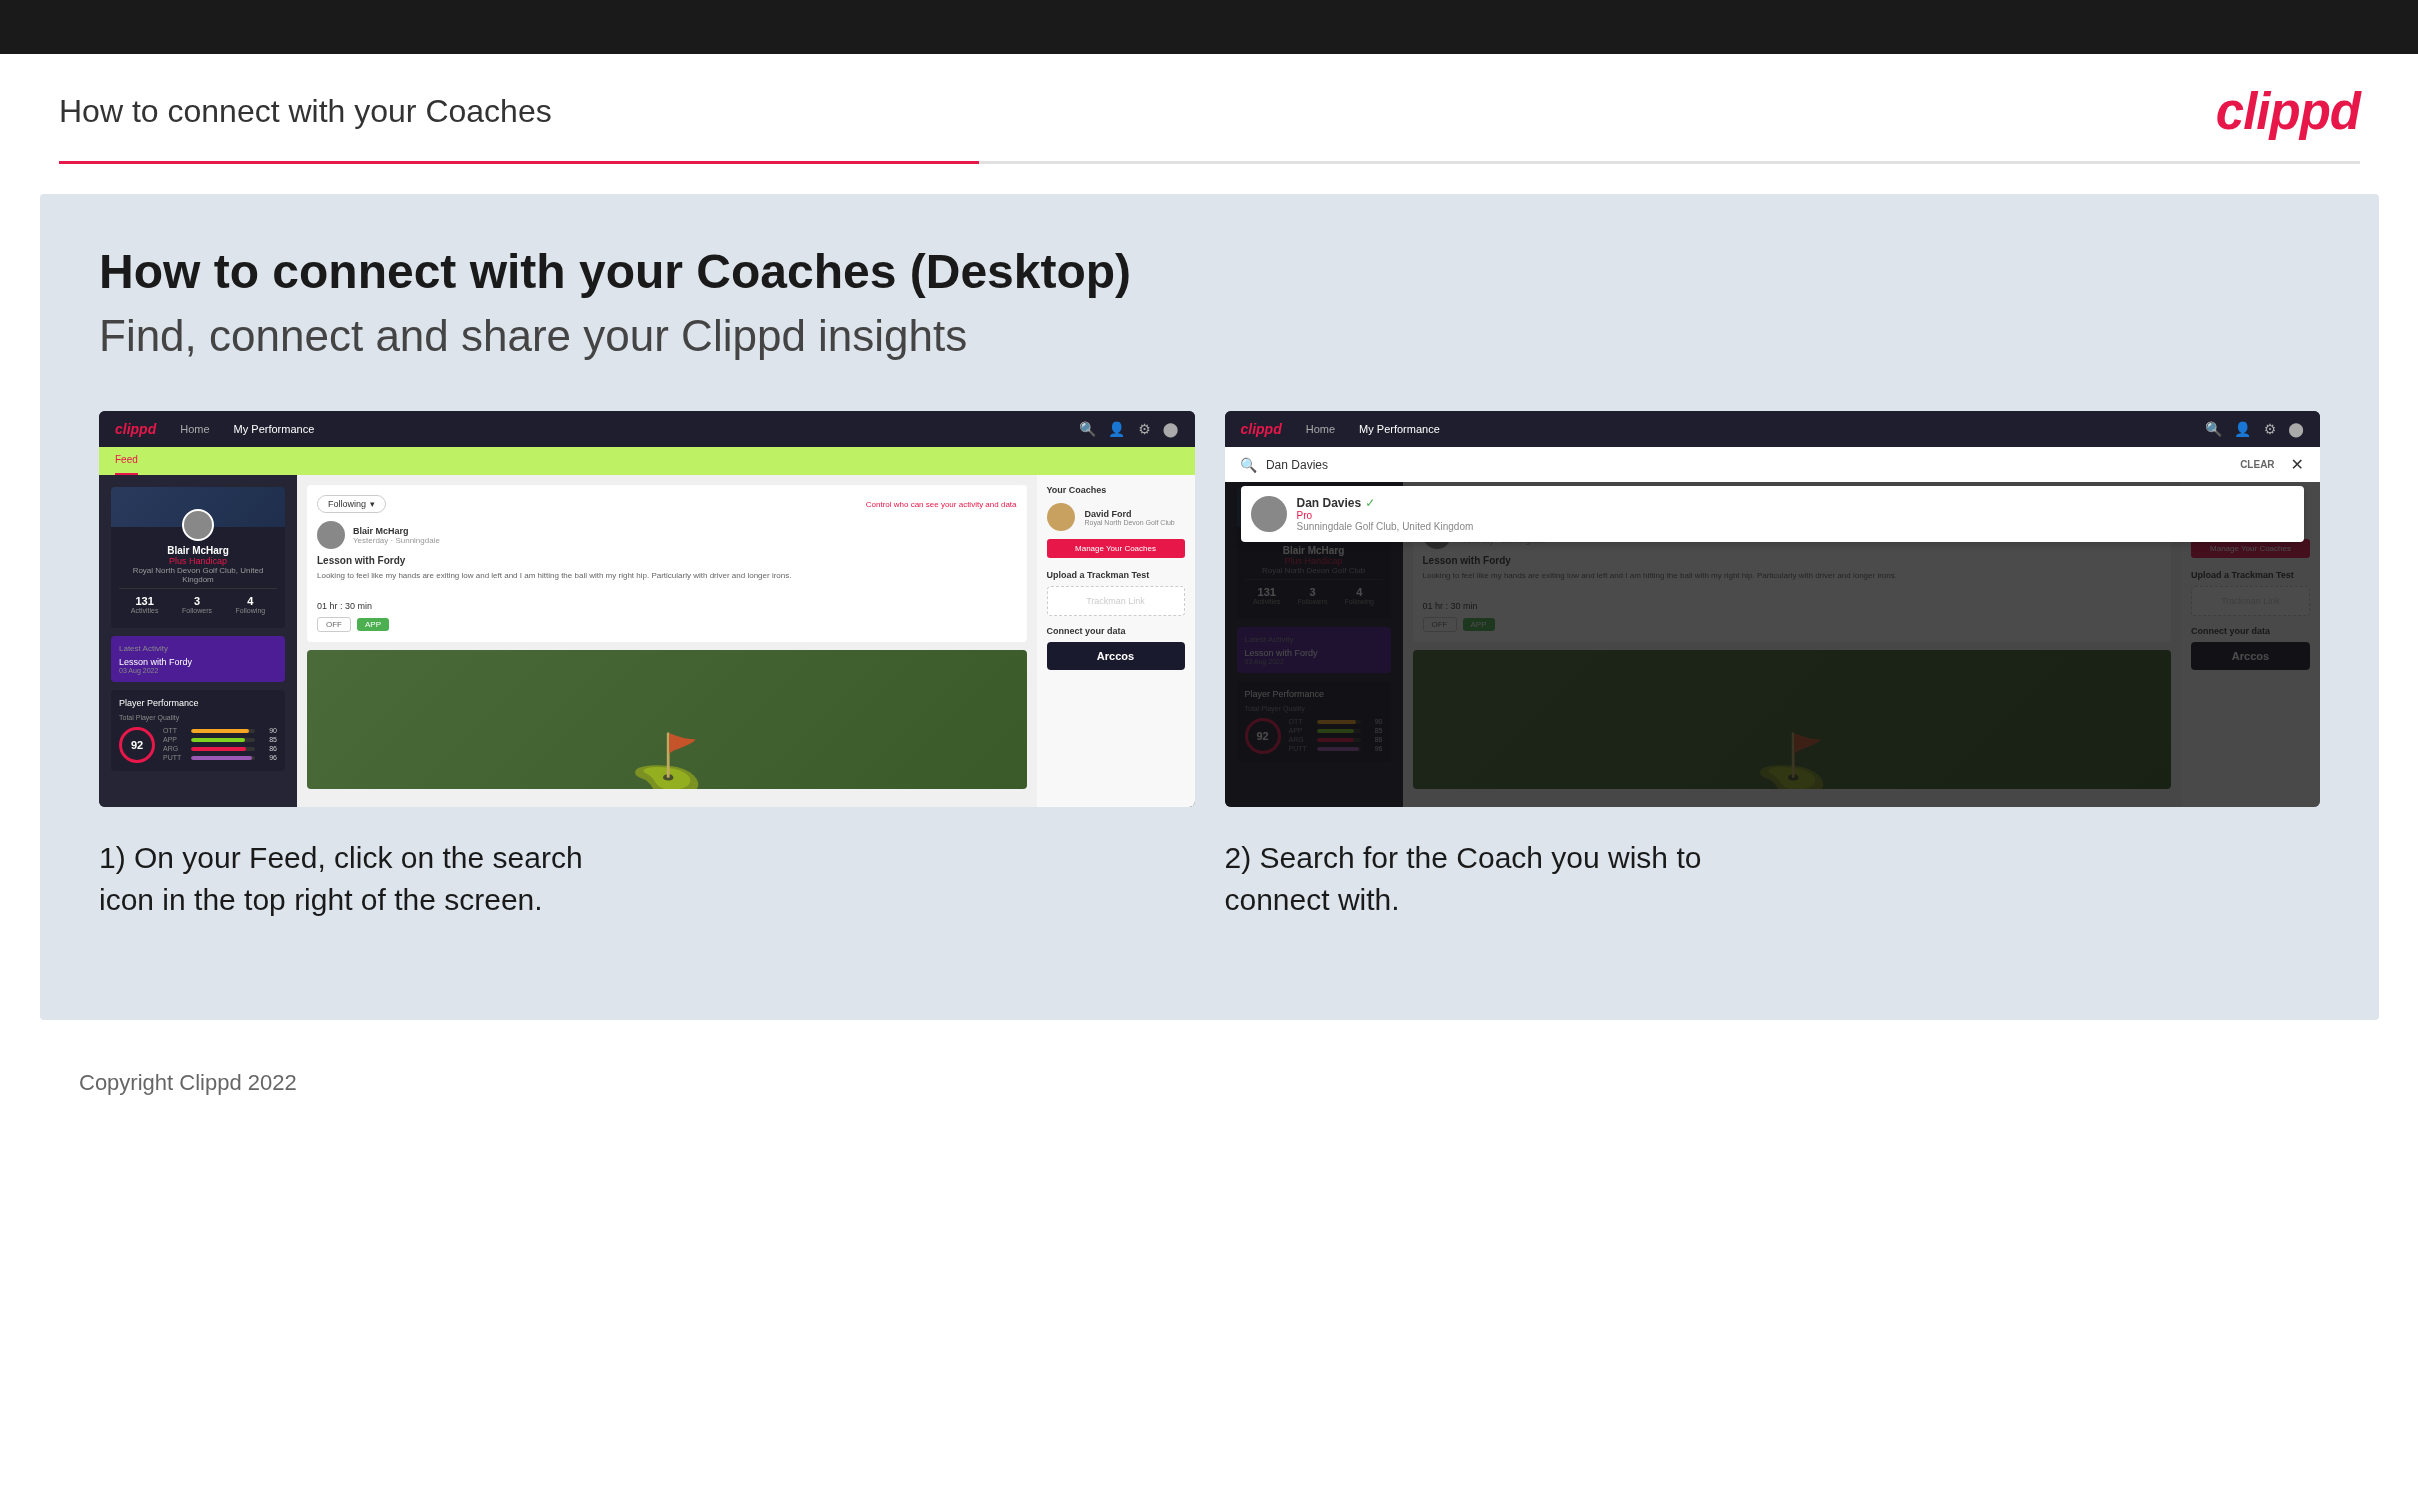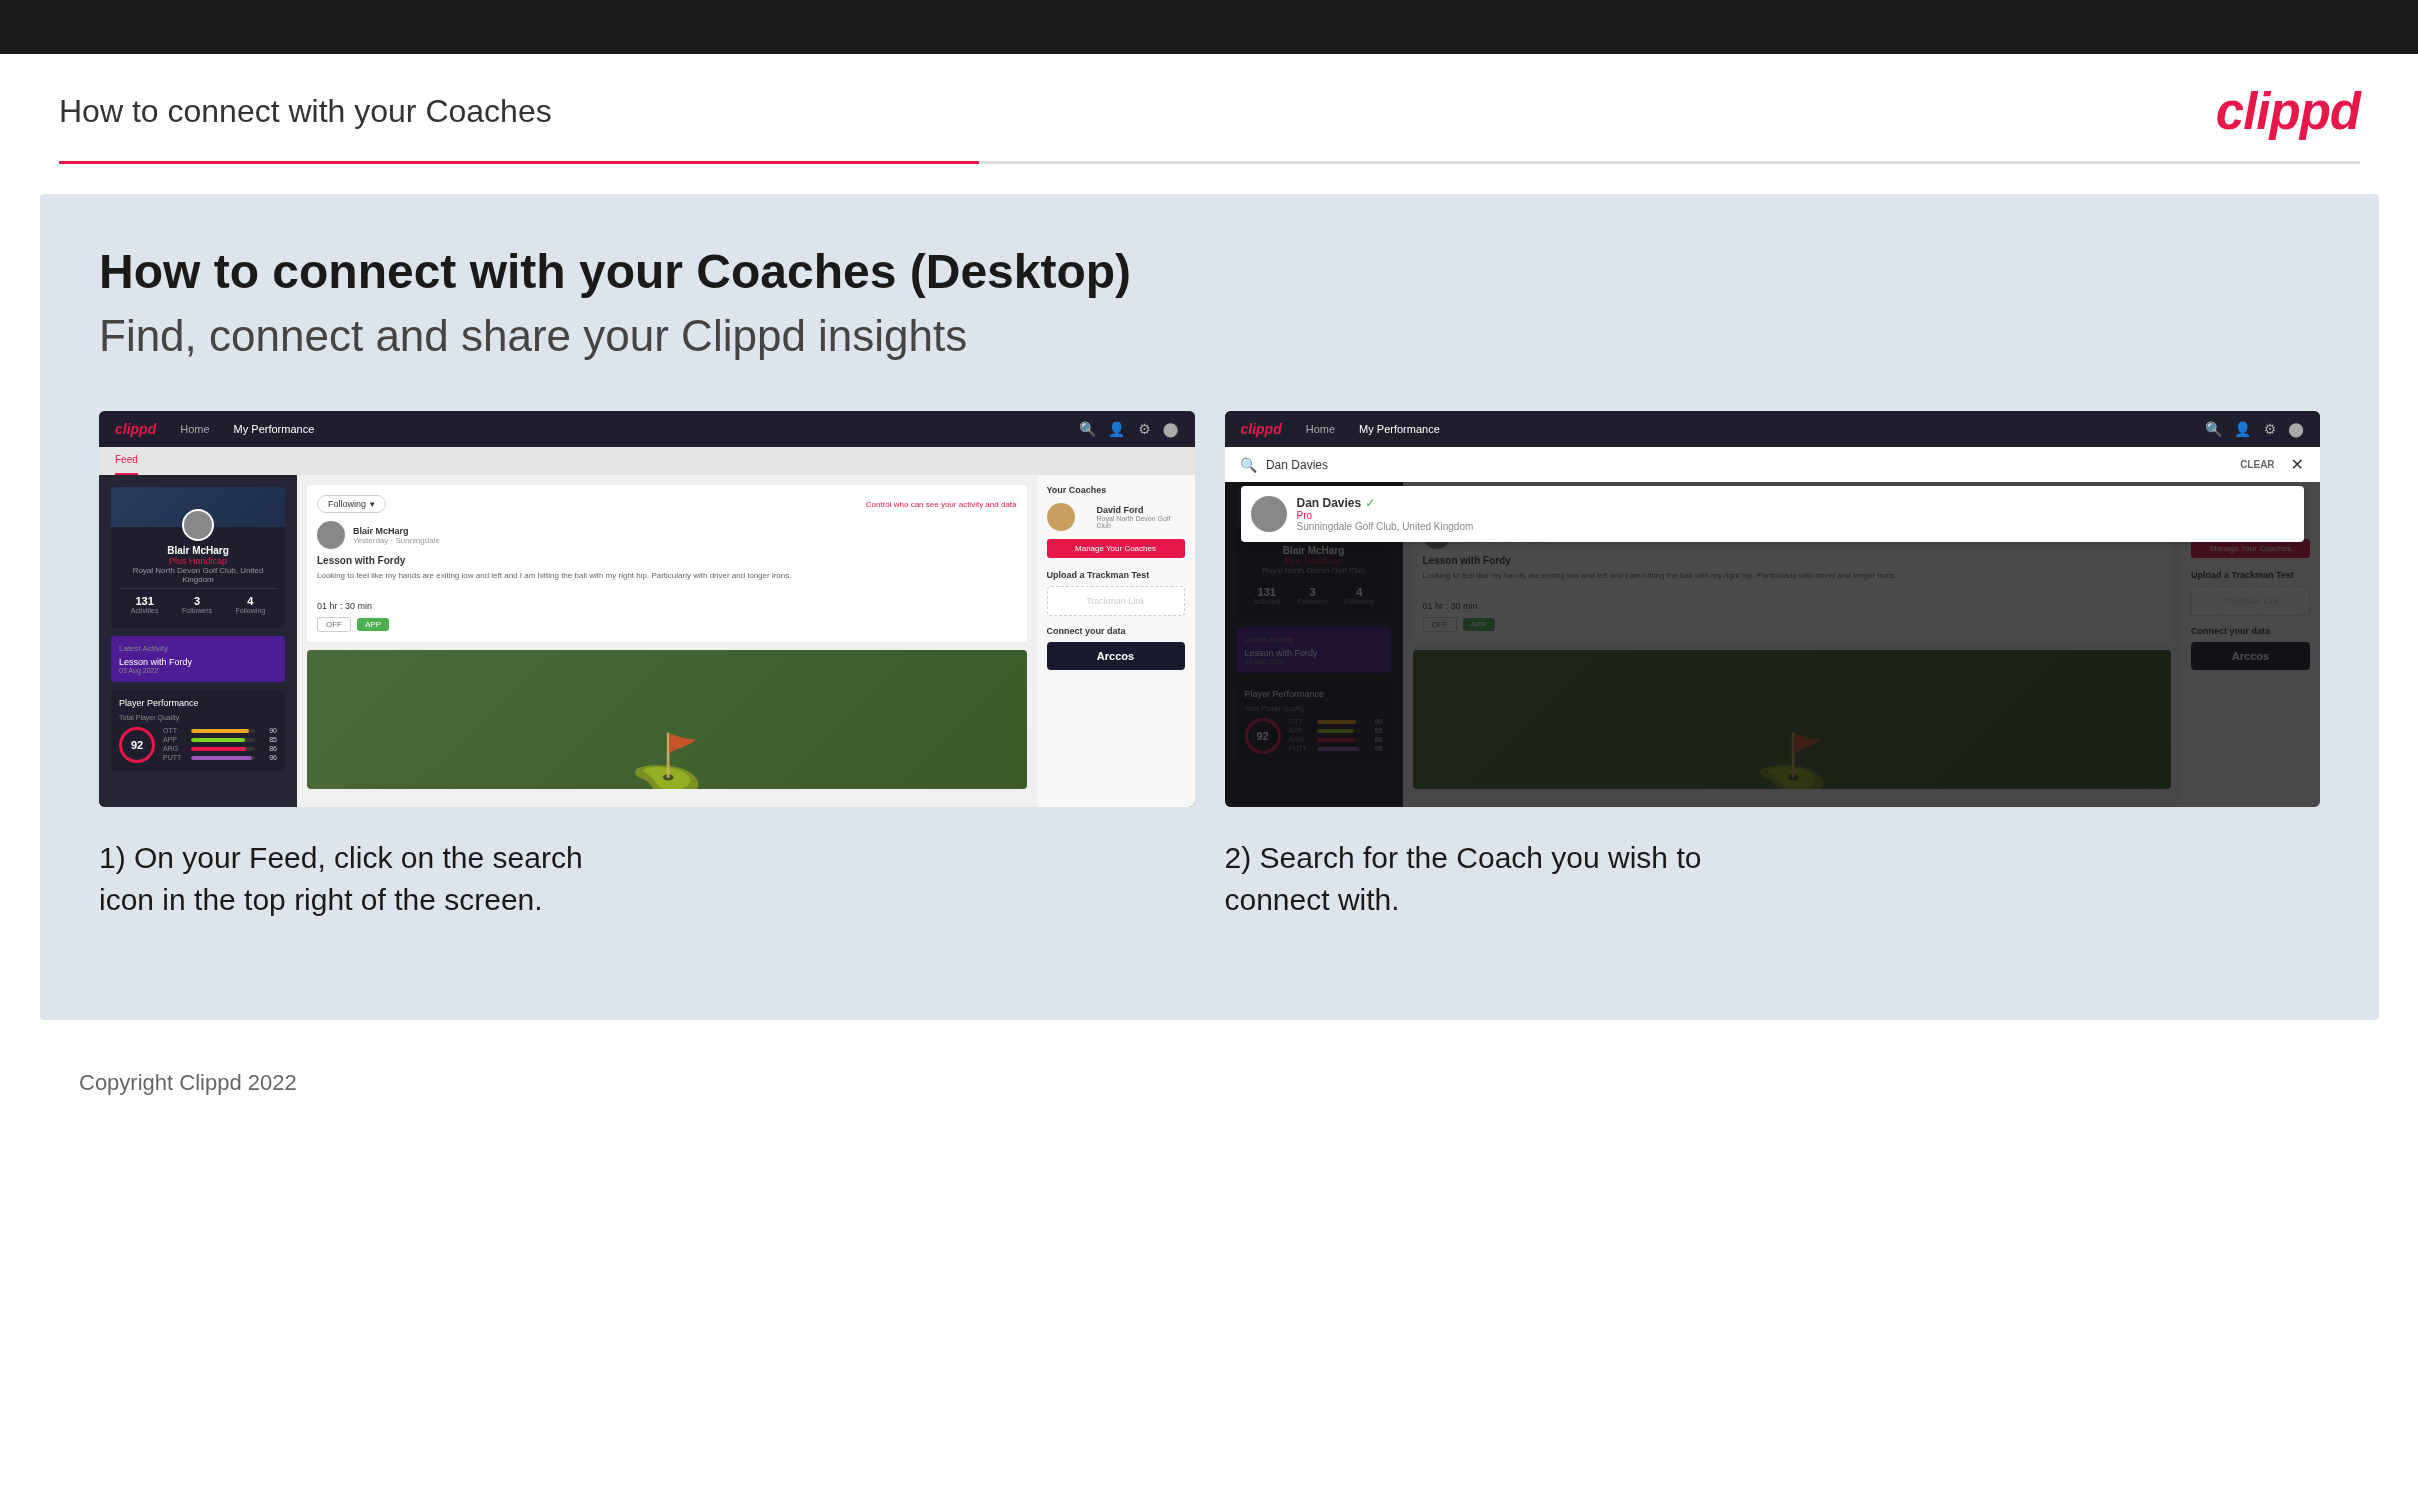--- a/index.html
+++ b/index.html
@@ -406,21 +406,21 @@
     }
     .coaches-title {
       font-size: 9px;
       font-weight: 700;
       color: #333;
       margin-bottom: 8px;
     }
     .coach-card {
       display: flex;
       align-items: center;
-      gap: 22px;
+      gap: 10px;
       margin-bottom: 8px;
     }
     .coach-avatar {
       width: 28px;
       height: 28px;
       border-radius: 50%;
       background: #c8a060;
       flex-shrink: 0;
     }
     .coach-info {}
@@ -544,21 +544,21 @@
       font-size: 10px;
       color: #888;
     }
     .verified-icon {
       color: #4CAF50;
       font-size: 12px;
     }
 
     
     .app-sub-nav {
-      background: #e5e5e5;
+      background: #bef264;
       padding: 0 16px;
       display: flex;
       height: 28px;
       align-items: center;
     }
     .app-sub-nav-item {
       color: #e8174a;
       font-size: 10px;
       border-bottom: 2px solid #e8174a;
       padding-bottom: 2px;

